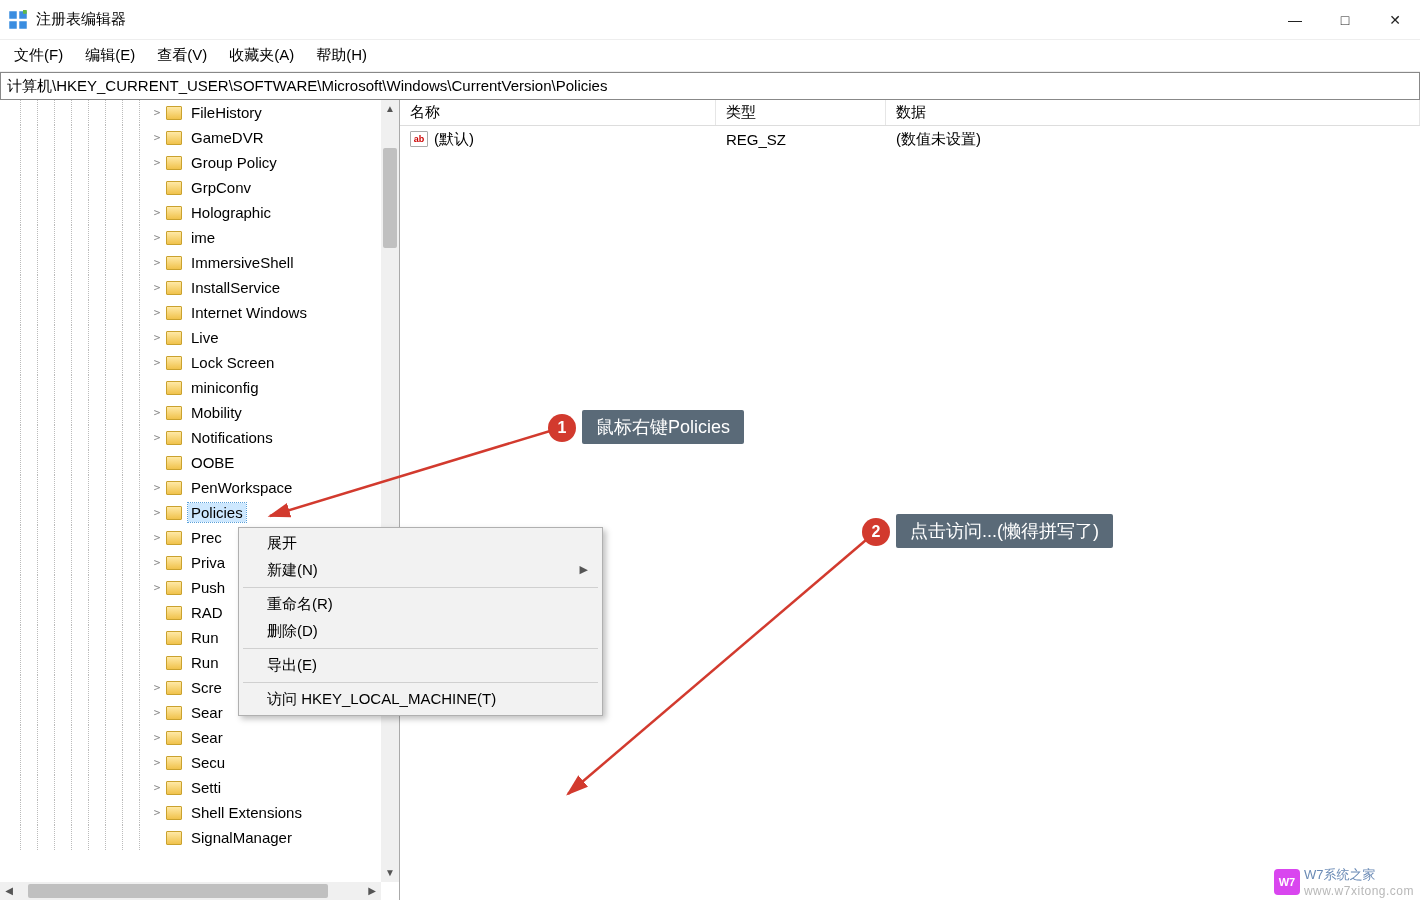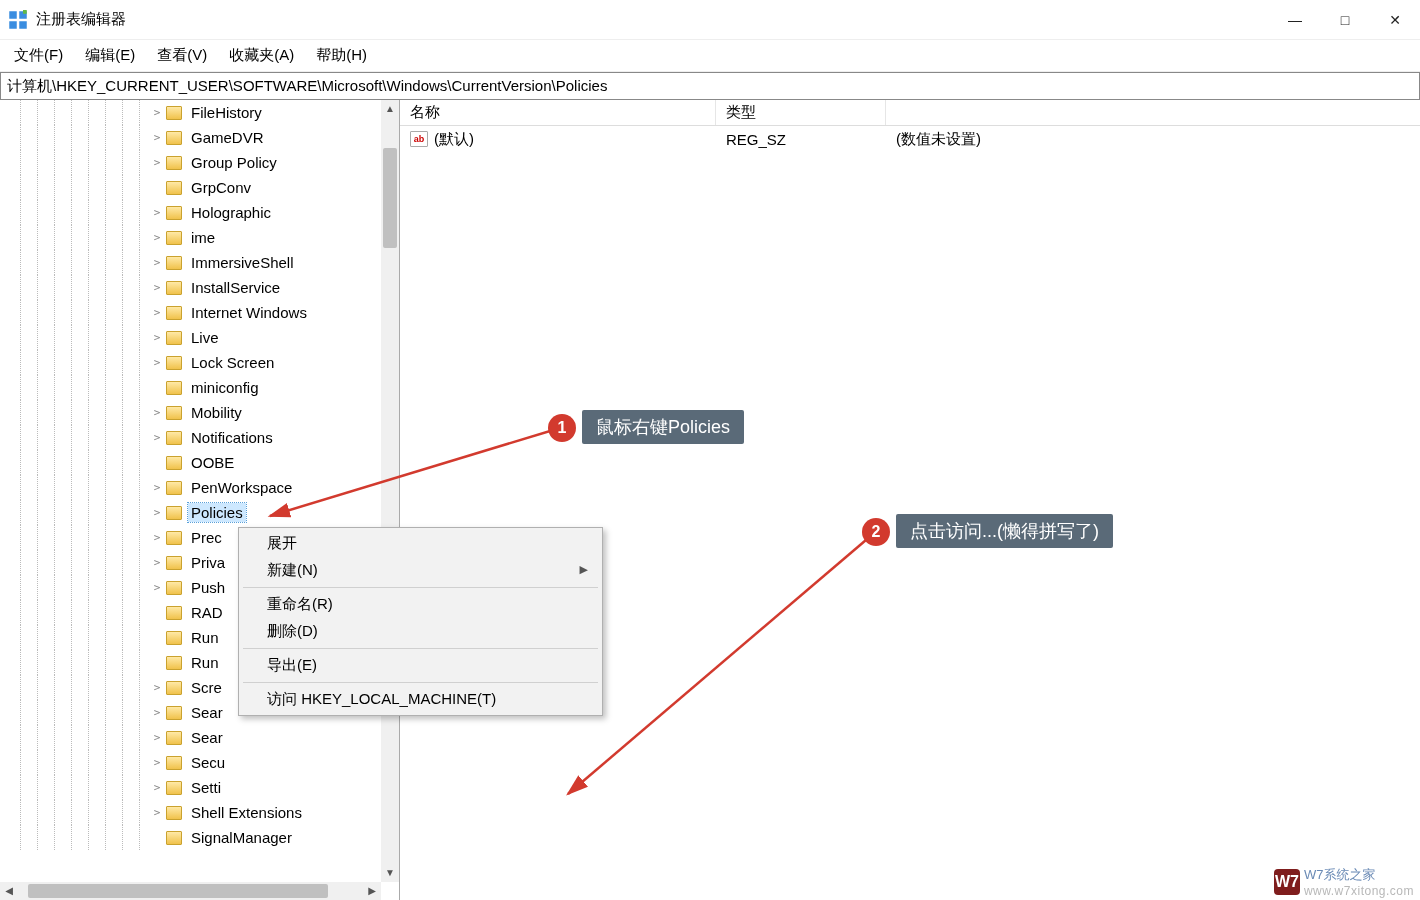--- a/index.html
+++ b/index.html
@@ -36,21 +36,21 @@
   .list-row .col-type, .list-row .col-data { padding: 0 10px; }
   .val-icon { width: 18px; height: 16px; margin-right: 6px; border: 1px solid #aaa; background: #fff; color: #c00; font-size: 9px; line-height: 14px; text-align: center; font-weight: bold; border-radius: 1px; }
   .context-menu { position: absolute; left: 238px; top: 527px; width: 365px; background: #f2f2f2; border: 1px solid #b0b0b0; box-shadow: 3px 3px 6px rgba(0,0,0,0.25); font-size: 15px; padding: 2px 0; }
   .context-menu .item { padding: 4px 34px 4px 28px; position: relative; }
   .context-menu .sep { height: 1px; background: #d0d0d0; margin: 3px 4px; }
   .context-menu .item .arrow { position: absolute; right: 14px; top: 6px; font-size: 11px; color: #555; }
   .badge { position: absolute; background: #5a6a78; color: #fff; padding: 5px 14px; font-size: 18px; border-radius: 2px; }
   .badge-num { position: absolute; width: 28px; height: 28px; border-radius: 50%; background: #d23a2e; color: #fff; font-size: 16px; text-align: center; line-height: 28px; font-weight: bold; }
   svg.anno { position: absolute; left: 0; top: 0; pointer-events: none; }
   .watermark { position: absolute; right: 6px; bottom: 2px; display: flex; align-items: center; gap: 4px; font-size: 13px; color: #6a8ab5; }
-  .watermark .wm-icon { width: 26px; height: 26px; background: #7f1d1d; border-radius: 4px; color: #fff; display: flex; align-items: center; justify-content: center; font-weight: bold; font-size: 16px; }
+  .watermark .wm-icon { width: 26px; height: 26px; background: #d946ef; border-radius: 4px; color: #fff; display: flex; align-items: center; justify-content: center; font-weight: bold; font-size: 11px; }
   .watermark .sub { font-size: 12px; color: #b8b8b8; letter-spacing: 0.5px; display:block; }
 </style>
 </head>
 <body>
 
 <div class="titlebar">
   <svg class="app-icon" viewBox="0 0 16 16">
       <rect x="1" y="1" width="6" height="6" fill="#3a8de0"></rect>
       <rect x="9" y="1" width="6" height="6" fill="#3a8de0"></rect>
       <rect x="1" y="9" width="6" height="6" fill="#3a8de0"></rect>
@@ -539,20 +539,21 @@
     <div class="tree-hscroll">
       <div class="l">◀</div>
       <div class="thumb"></div>
       <div class="r">▶</div>
     </div>
   </div>
   <div class="list-pane">
     <div class="list-header">
       <div class="col-name">名称</div>
       <div class="col-type">类型</div>
+      <div class="col-data">数据</div>
     </div>
     <div class="list-row">
       <div class="col-name">
         <div class="val-icon">ab</div>
         <span>(默认)</span>
       </div>
       <div class="col-type">REG_SZ</div>
       <div class="col-data">(数值未设置)</div>
     </div>
   </div>

